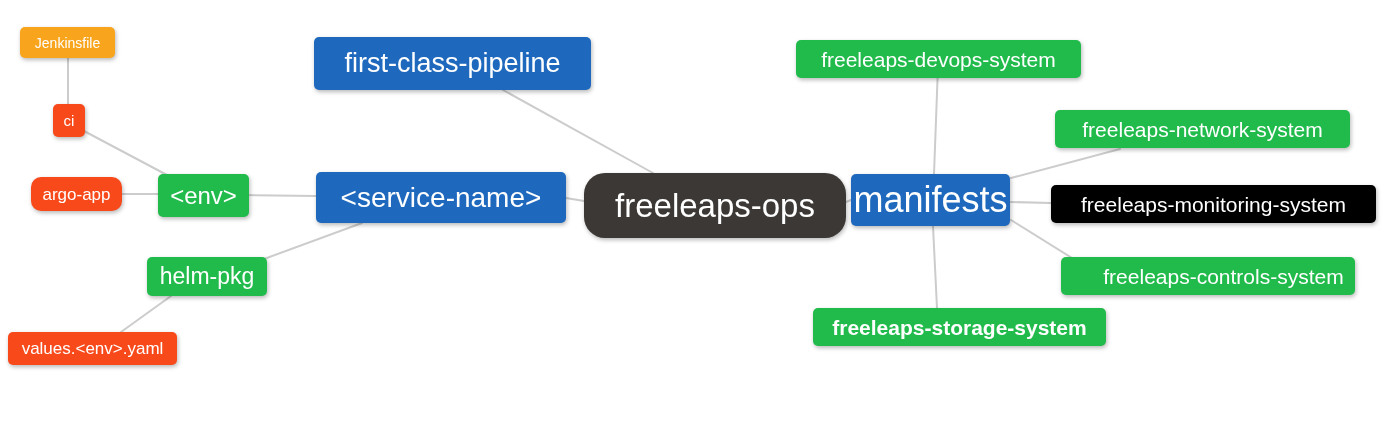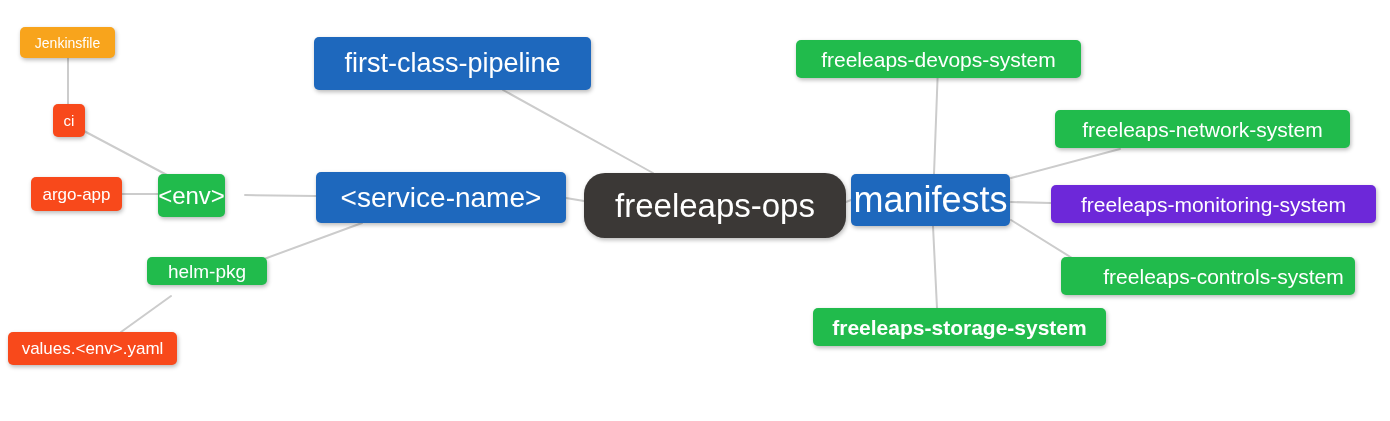--- a/index.html
+++ b/index.html
@@ -20,23 +20,23 @@
     box-shadow:1px 2px 4px rgba(0,0,0,0.28); cursor:pointer; line-height:1;
   }
   .c-blue{ background:var(--blue); }
   .c-green{ background:var(--green); }
   .c-red{ background:var(--red); }
   .c-orange{ background:var(--orange); }
   .c-dark{ background:var(--dark);border-radius:21px; }
   
   .n-jenkinsfile{ left:20px; top:27px; width:95px; height:31px; font-size:14px; }
   .n-ci{ left:53px; top:104px; width:32px; height:33px; font-size:15px; }
-  .n-argo-app{ left:31px; top:177px; width:91px; height:34px; font-size:17px; }
-  .n-env{ left:158px; top:174px; width:67px; height:43px; font-size:24px; }
-  .n-helm-pkg{ left:147px; top:257px; width:120px; height:28px; font-size:19px; }
+  .n-argo-app{ left:31px; top:177px; width:91px; height:34px; font-size:17px;border-radius:10px; }
+  .n-env{ left:158px; top:174px; width:91px; height:43px; font-size:24px; }
+  .n-helm-pkg{ left:147px; top:257px; width:120px; height:39px; font-size:23px; }
   .n-values-env-yaml{ left:8px; top:332px; width:169px; height:33px; font-size:17px; }
   .n-first-class-pipeline{ left:314px; top:37px; width:277px; height:53px; font-size:27px; }
   .n-service-name{ left:316px; top:172px; width:250px; height:51px; font-size:28px; }
   .n-freeleaps-ops{ left:584px; top:173px; width:262px; height:65px; font-size:33px; }
   .n-manifests{ left:851px; top:174px; width:159px; height:52px; font-size:36px; }
   .n-devops{ left:796px; top:28px; width:285px; height:38px; font-size:21px; }
   .n-network{ left:1055px; top:110px; width:295px; height:38px; font-size:21px; }
   .n-monitoring{ left:1051px; top:185px; width:325px; height:38px; font-size:21px; }
   .n-controls{ left:1061px; top:257px; width:294px; height:38px; font-size:21px; }
   .n-storage{ left:813px; top:308px; width:293px; height:38px; font-size:21px;font-weight:bold; }
@@ -68,17 +68,17 @@
   <div class="node n-argo-app c-red" style="background: rgb(248, 73, 27);">argo-app</div>
   <div class="node n-env c-green" style="background: rgb(33, 187, 76);">&lt;env&gt;</div>
   <div class="node n-helm-pkg c-green" style="background: rgb(33, 187, 76);">helm-pkg</div>
   <div class="node n-values-env-yaml c-red" style="background: rgb(248, 73, 27);">values.&lt;env&gt;.yaml</div>
   <div class="node n-first-class-pipeline c-blue" style="background: rgb(30, 104, 189);">first-class-pipeline</div>
   <div class="node n-service-name c-blue" style="background: rgb(30, 104, 189);">&lt;service-name&gt;</div>
   <div class="node n-freeleaps-ops c-dark" style="background: rgb(59, 56, 54);">freeleaps-ops</div>
   <div class="node n-manifests c-blue" style="background: rgb(30, 104, 189);">manifests</div>
   <div class="node n-devops c-green" style="background: rgb(33, 187, 76); margin-top: 12px;">freeleaps-devops-system</div>
   <div class="node n-network c-green" style="background: rgb(33, 187, 76);">freeleaps-network-system</div>
-  <div class="node n-monitoring c-green" style="background: #6d28d9;">freeleaps-monitoring-system</div>
+  <div class="node n-monitoring c-green" style="background: #000000;">freeleaps-monitoring-system</div>
   <div class="node n-controls c-green" style="background: rgb(33, 187, 76); padding-left: 31px;">freeleaps-controls-system</div>
   <div class="node n-storage c-green" style="background: rgb(33, 187, 76);">freeleaps-storage-system</div>
 
 </div>
 
 </body></html>

